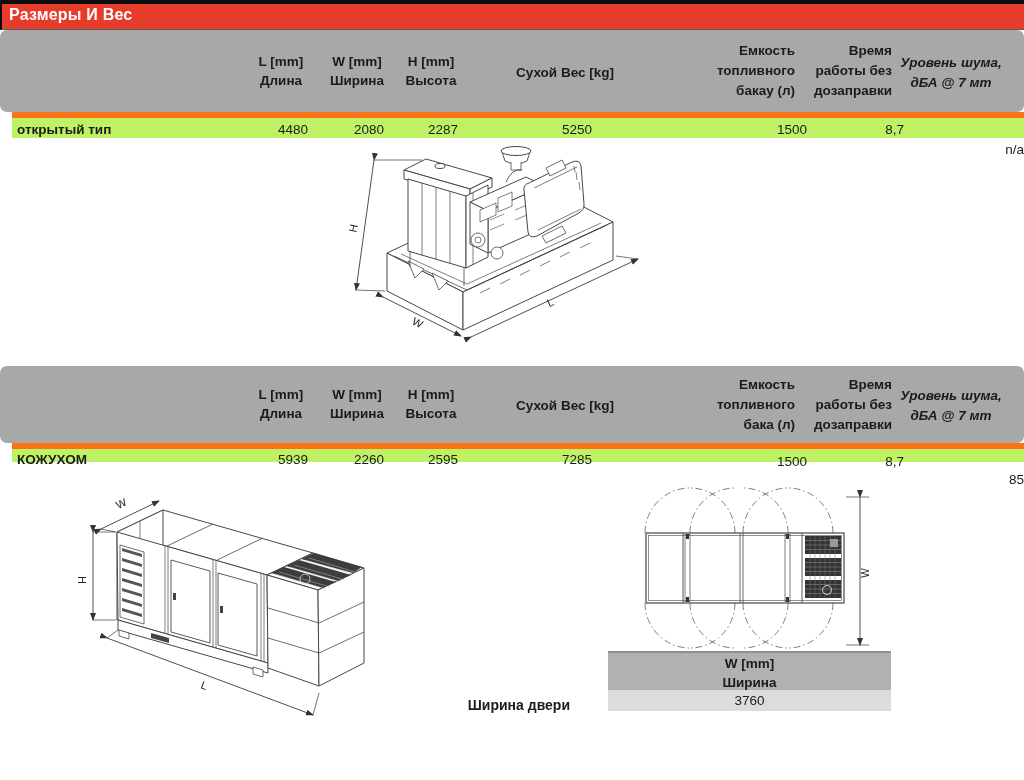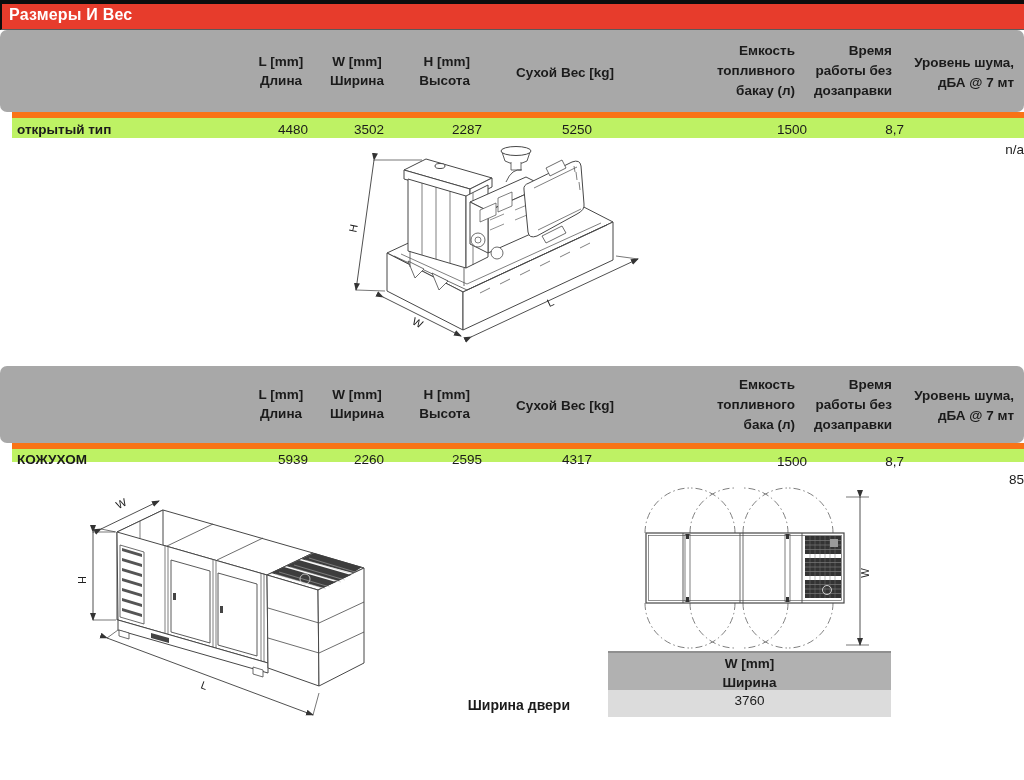--- a/index.html
+++ b/index.html
@@ -13,40 +13,40 @@
   .title-bar span{display:block;padding:2px 0 0 7px;font-size:16px;font-weight:bold;color:#fff;letter-spacing:.2px;}
 
   
   .thead{position:absolute;left:0;width:1024px;background:#a8a8a8;border-radius:7px;}
   .trow{position:absolute;left:12px;width:1024px;height:25px;background:#bef264;border-top:6px solid #f97316;box-sizing:border-box;}
   .cell{position:absolute;font-size:13.5px;}
   .hd{font-weight:bold;line-height:19px;}
   .cLbl{left:5px;width:230px;text-align:left;font-weight:bold;}
   .cL{left:240px;width:82px;text-align:center;}
   .cW{left:322px;width:70px;text-align:center;}
-  .cH{left:392px;width:78px;text-align:right;}
+  .cH{left:392px;width:78px;text-align:center;}
   .cWt{left:470px;width:190px;text-align:center;}
   .cF{left:695px;width:100px;text-align:right;}
   .cT{left:797px;width:95px;text-align:right;}
-  .cN{left:888px;width:126px;text-align:right;}
+  .cN{left:888px;width:126px;text-align:center;font-style:italic;}
   .cNv{left:888px;width:124px;text-align:right;margin-top:20px;}
   .two{top:22px;}
   .one{top:33px;}
   .three{top:11px;line-height:20px;}
   .noise2{top:23px;line-height:20px;}
   .rv{top:4px;}
 
   
   .drawing{position:absolute;}
   svg text{font-family:"Liberation Sans","DejaVu Sans",sans-serif;}
 
   
   .door-head{position:absolute;left:608px;top:651px;width:283px;height:39px;background:#b1b1b1;
              border-top:2px solid #8f8f8f;box-sizing:border-box;text-align:center;font-weight:bold;font-size:13.5px;line-height:19px;padding-top:1px;}
-  .door-val{position:absolute;left:608px;top:690px;width:283px;height:27px;background:#dcdcdc;
+  .door-val{position:absolute;left:608px;top:690px;width:283px;height:21px;background:#dcdcdc;
             text-align:center;font-size:13.5px;line-height:22px;}
   .door-label{position:absolute;left:420px;top:697px;width:150px;text-align:right;font-weight:bold;font-size:14px;}
 </style>
 </head>
 <body>
 
 <div class="page">
 
   <div class="title-bar">
     <span>Размеры И Вес</span>
@@ -77,21 +77,21 @@
         <div>дозаправки</div>
     </div>
     <div class="cell hd cN noise2">
       <div>Уровень шума,</div>
         <div>дБА @ 7 мт</div>
     </div>
   </div>
   <div class="trow" style="top:112px;height:26px;">
     <div class="cell cLbl rv">открытый тип</div>
     <div class="cell cL rv">4480</div>
-    <div class="cell cW rv">3502</div>
+    <div class="cell cW rv">2080</div>
     <div class="cell cH rv">2287</div>
     <div class="cell cWt rv">5250</div>
     <div class="cell cF rv">1500</div>
     <div class="cell cT rv">8,7</div>
     <div class="cell cNv rv">n/a</div>
   </div>
 
   <svg class="drawing" style="left:330px;top:140px;" width="340" height="212" viewBox="0 0 340 212">
     <defs>
       <marker id="ar1" markerWidth="9" markerHeight="8" refX="7" refY="3" orient="auto" markerUnits="userSpaceOnUse">
@@ -186,21 +186,21 @@
     <div class="cell hd cN noise2" style="top:20px">
       <div>Уровень шума,</div>
         <div>дБА @ 7 мт</div>
     </div>
   </div>
   <div class="trow" style="top:443px;height:19px;">
     <div class="cell cLbl rv" style="top:3px">КОЖУХОМ</div>
     <div class="cell cL rv" style="top:3px">5939</div>
     <div class="cell cW rv" style="top:3px">2260</div>
     <div class="cell cH rv" style="top:3px">2595</div>
-    <div class="cell cWt rv" style="top:3px">4317</div>
+    <div class="cell cWt rv" style="top:3px">7285</div>
     <div class="cell cF rv" style="top:5px">1500</div>
     <div class="cell cT rv" style="top:5px">8,7</div>
     <div class="cell cNv rv" style="top:3px">85</div>
   </div>
 
   <svg class="drawing" style="left:65px;top:483px;" width="305" height="252" viewBox="0 0 305 252">
     <defs>
       <marker id="ar2" markerWidth="9" markerHeight="8" refX="7" refY="3" orient="auto" markerUnits="userSpaceOnUse">
         <path d="M0,0 L8,3 L0,6 z" fill="#333"></path>
       </marker>

